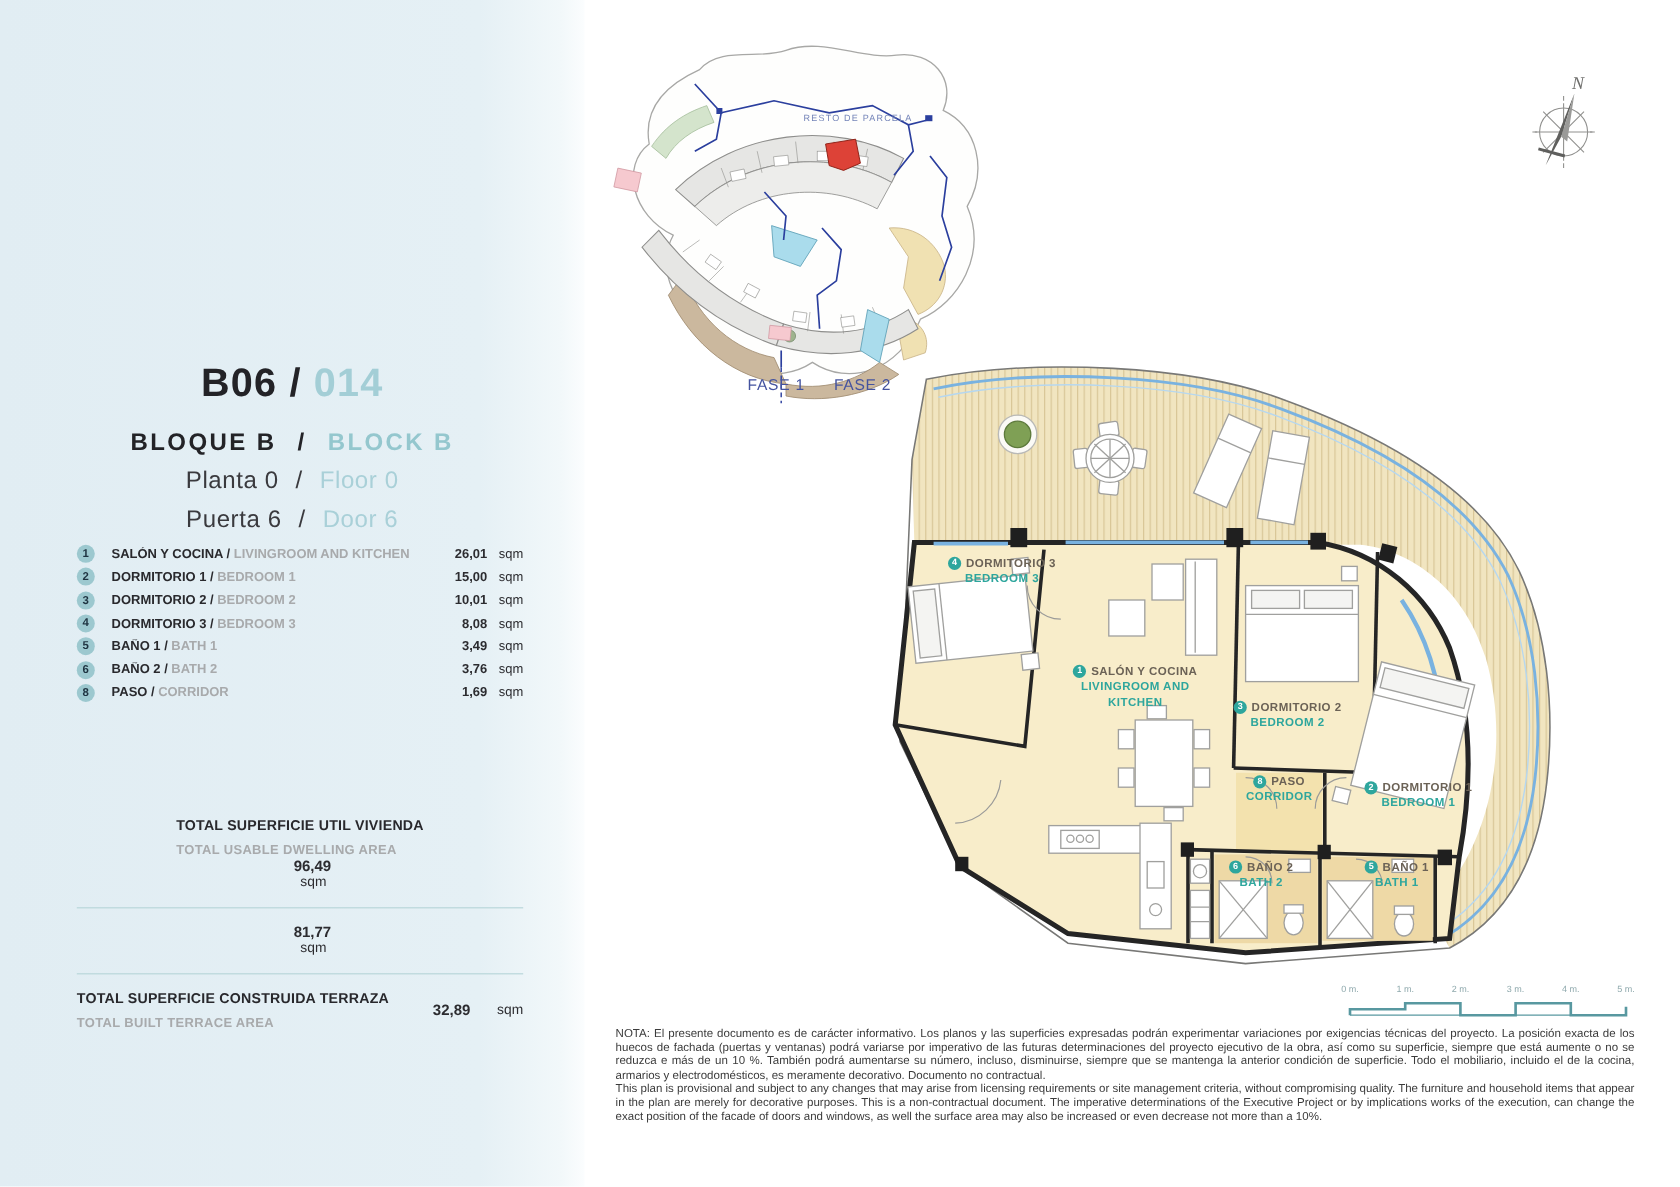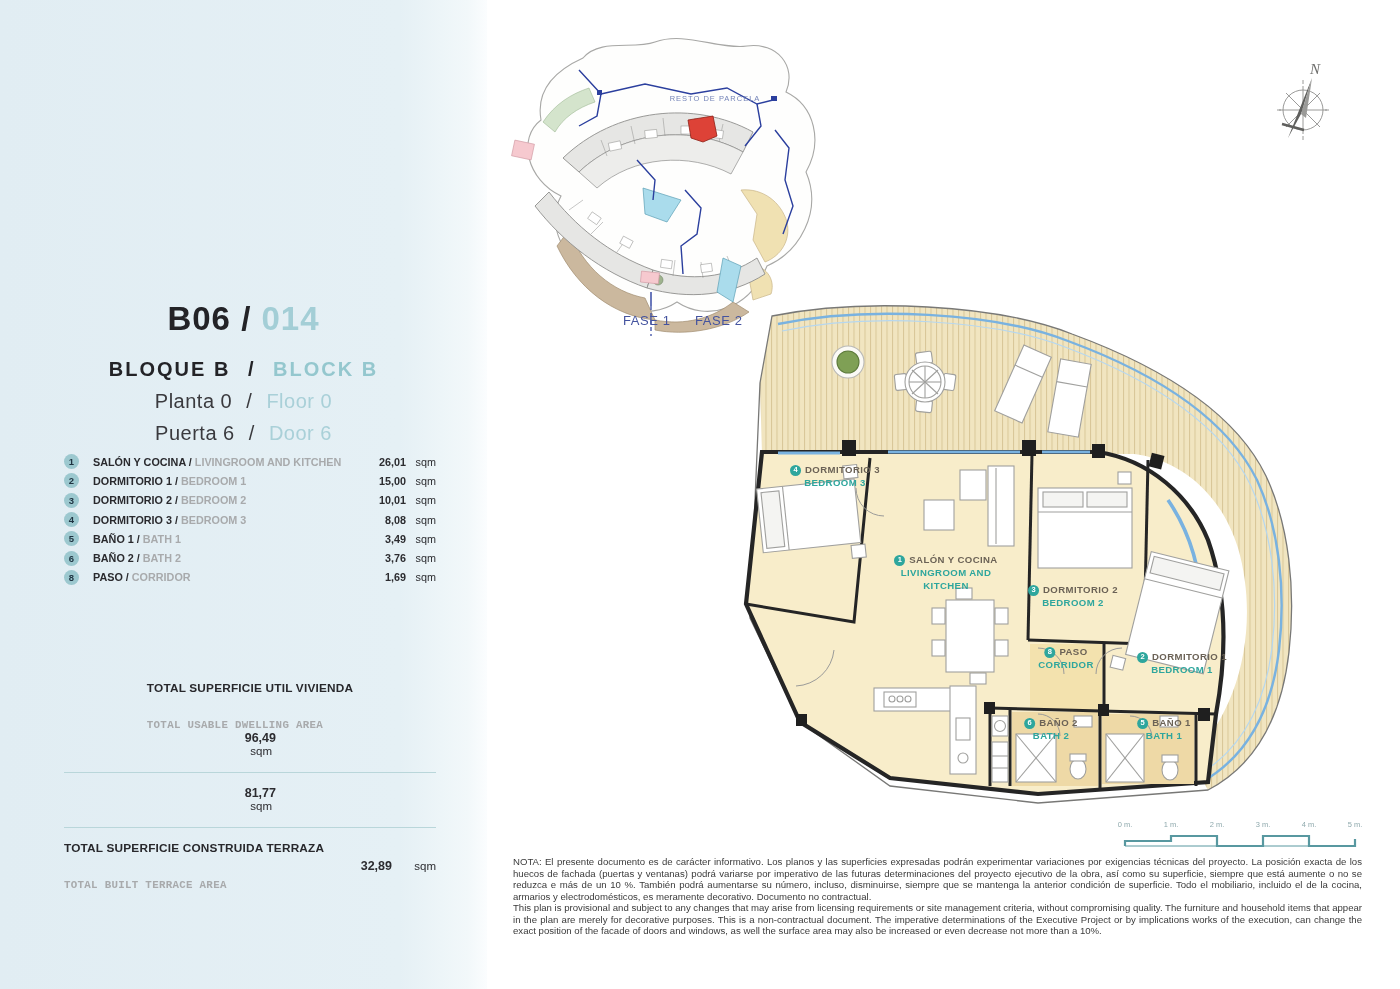--- a/index.html
+++ b/index.html
@@ -29,21 +29,21 @@
   .rname .sep{font-weight:bold;color:#29292d;}
   .rname .en{font-weight:bold;color:#a8aaac;}
   .rvalue{width:52px;text-align:right;font-weight:bold;color:#2c2c30;}
   .runit{width:30px;text-align:right;color:#2c2c30;}
 
   .totals{position:absolute;left:64px;top:668px;width:372px;}
   .trow{display:flex;align-items:center;padding:13px 0 15px 0;}
   .trow.line{border-bottom:1px solid #b9d6da;flex-direction:column;}
   .tlabels{flex:1;}
   .tlabel-es{font-size:11.8px;font-weight:bold;color:#28282c;letter-spacing:.2px;}
-  .tlabel-en{font-size:10.8px;font-weight:bold;color:#a8aaac;letter-spacing:.3px;margin-top:24px;font-family:Liberation Mono, monospace;}
+  .tlabel-en{font-size:10.8px;font-weight:bold;color:#a8aaac;letter-spacing:.3px;margin-top:8px;}
   .tvalue{width:52px;text-align:right;font-weight:bold;font-size:12.5px;color:#2c2c30;}
   .tunit{width:44px;text-align:right;font-size:11.5px;color:#2c2c30;}
 
   
   .siteplan{position:absolute;left:505px;top:30px;width:340px;height:312px;}
   .siteplan svg{position:absolute;left:0;top:0;}
   .sp-resto{position:absolute;left:210px;top:64px;transform:translateX(-50%);
             font-size:7.5px;letter-spacing:1px;color:#7484b8;white-space:nowrap;}
   .sp-fase{position:absolute;left:118px;top:283px;font-size:13px;letter-spacing:.6px;
            color:#44539f;white-space:nowrap;}

